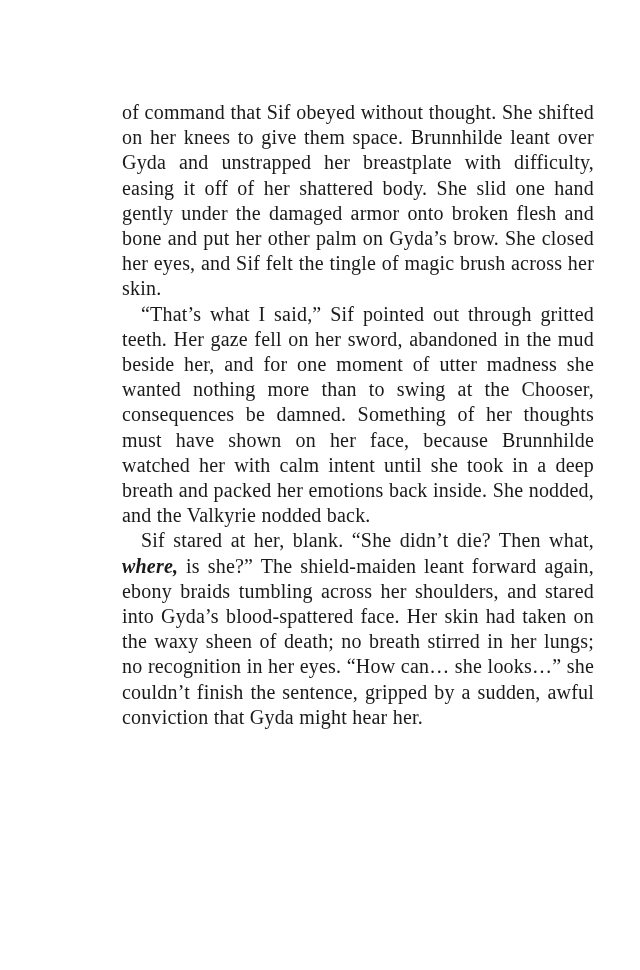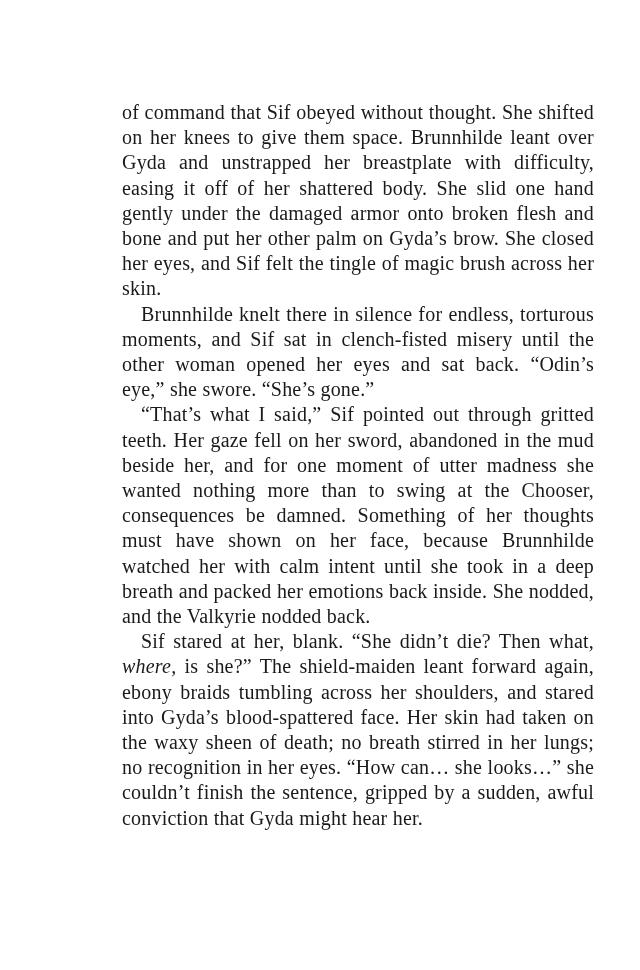--- a/index.html
+++ b/index.html
@@ -54,25 +54,25 @@
     text-align: justify;
   }
 
   
   .text-block p {
     text-align-last: left;
   }
 
   em {
     font-style: italic;
+    font-weight: bold;
   }
 </style>
 </head>
 <body>
 
 <div class="page">
   <div class="text-block" id="body-text">
       <p><span>of command that Sif obeyed without thought. She shifted on her knees to give them space. Brunnhilde leant over Gyda and unstrapped her breastplate with difficulty, easing it off of her shattered body. She slid one hand gently under the damaged armor onto broken flesh and bone and put her other palm on Gyda’s brow. She closed her eyes, and Sif felt the tingle of magic brush across her skin.</span></p>
-      <p class="indented"><span>Brunnhilde knelt there in silence for endless, torturous moments, and Sif sat in clench-fisted misery until the other woman opened her eyes and sat back. “Odin’s eye,” she swore. “She’s gone.”</span></p>
       <p class="indented"><span>“That’s what I said,” Sif pointed out through gritted teeth. Her gaze fell on her sword, abandoned in the mud beside her, and for one moment of utter madness she wanted nothing more than to swing at the Chooser, consequences be damned. Something of her thoughts must have shown on her face, because Brunnhilde watched her with calm intent until she took in a deep breath and packed her emotions back inside. She nodded, and the Valkyrie nodded back.</span></p>
       <p class="indented"><span>Sif stared at her, blank. “She didn’t die? Then what, </span><em>where,</em><span> is she?” The shield-maiden leant forward again, ebony braids tumbling across her shoulders, and stared into Gyda’s blood-spattered face. Her skin had taken on the waxy sheen of death; no breath stirred in her lungs; no recognition in her eyes. “How can… she looks…” she couldn’t finish the sentence, gripped by a sudden, awful conviction that Gyda might hear her.</span></p>
     </div>
 </div>
 
 </body></html>

